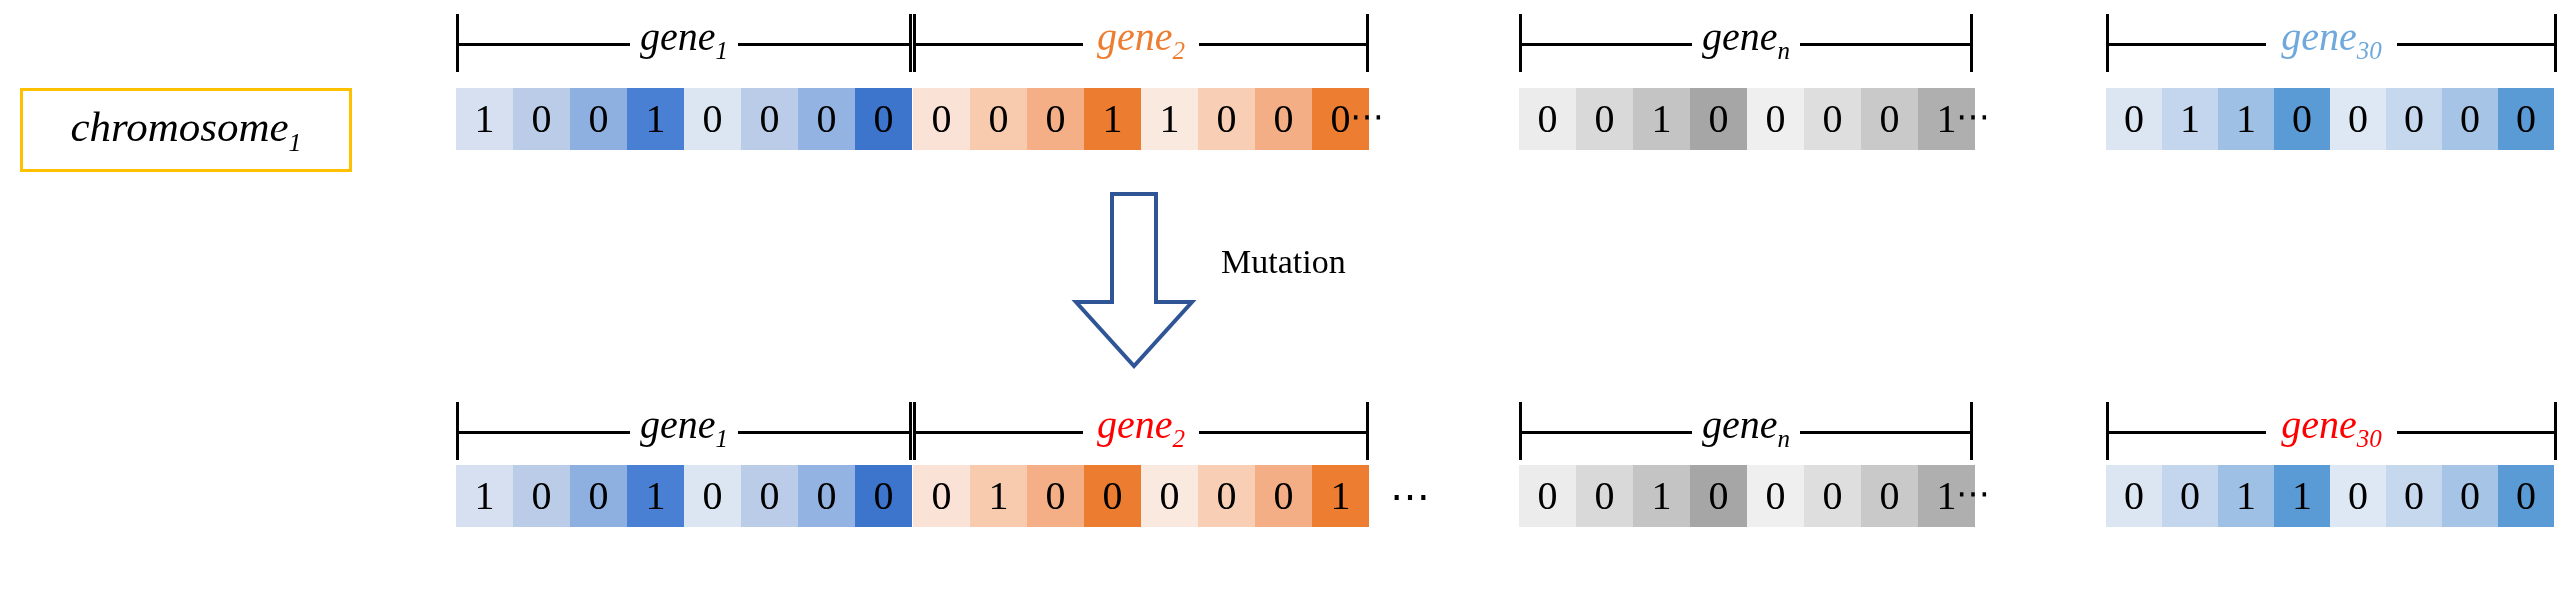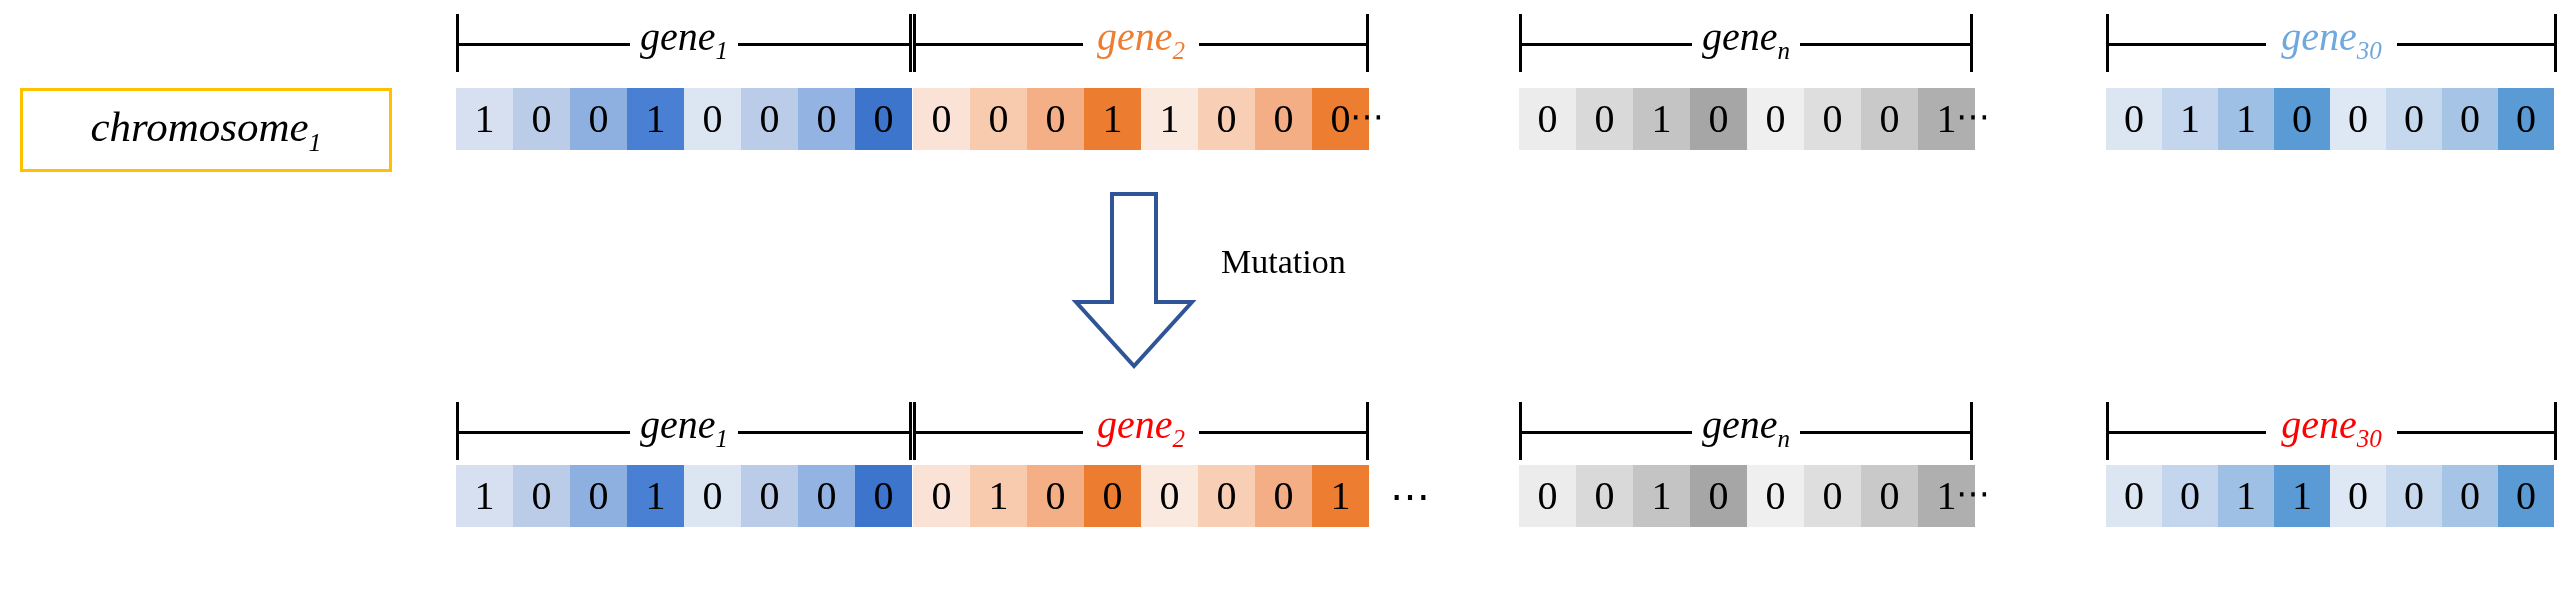--- a/index.html
+++ b/index.html
@@ -90,21 +90,21 @@
     color:#000;
     white-space:nowrap;
     line-height:1;
   }
 </style>
 </head>
 <body>
 
 <div id="stage">
 
-  <div class="chrom-box" style="left:20px;top:88px;width:372px;height:84px;">
+  <div class="chrom-box" style="left:20px;top:88px;width:332px;height:84px;">
     <span class="chrom-label">
       <span>chromosome</span><span class="sub">1</span>
     </span>
   </div>
 
   <div class="gene-group" style="left:456px;top:14px;width:456px;height:58px;">
     <div class="bracket">
       <div class="brk-tick left"></div>
       <div class="brk-tick right"></div>
       <div class="brk-line l" style="width:190px;"></div>

